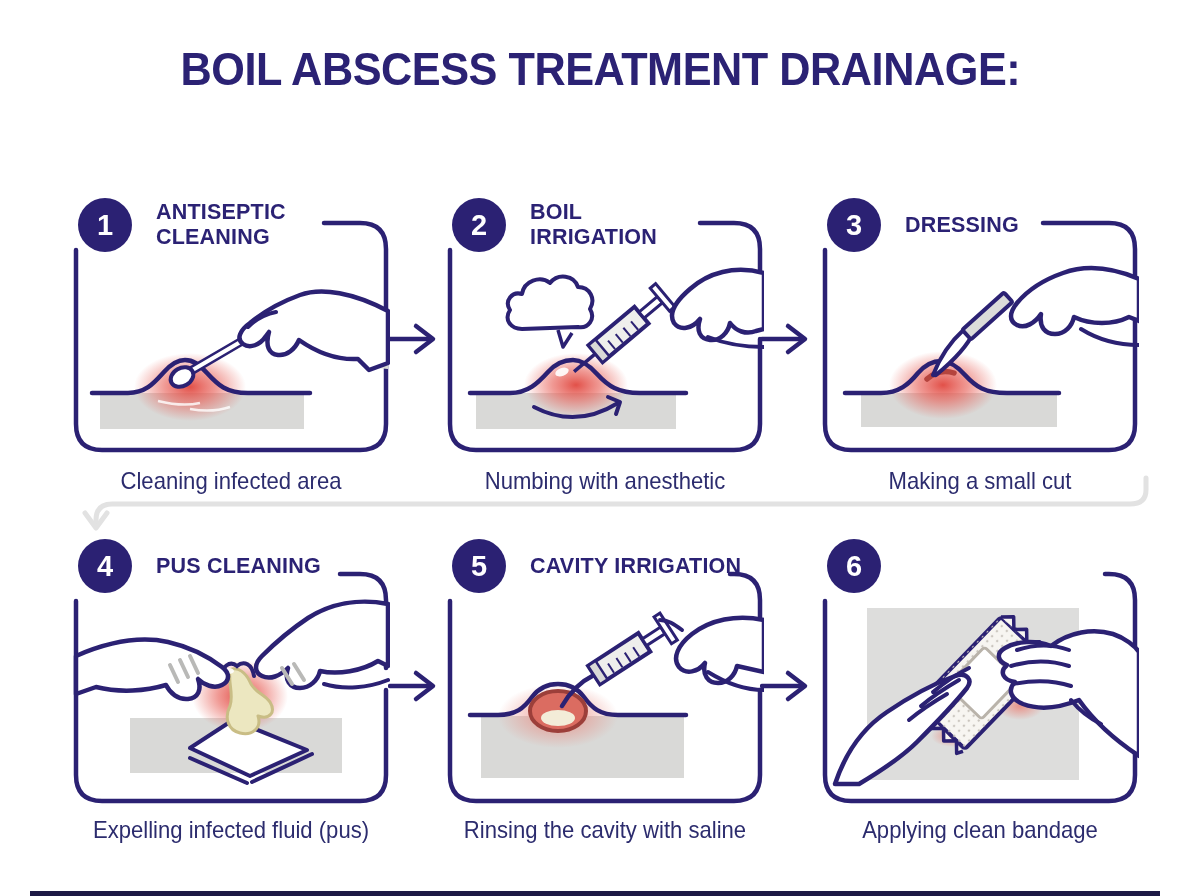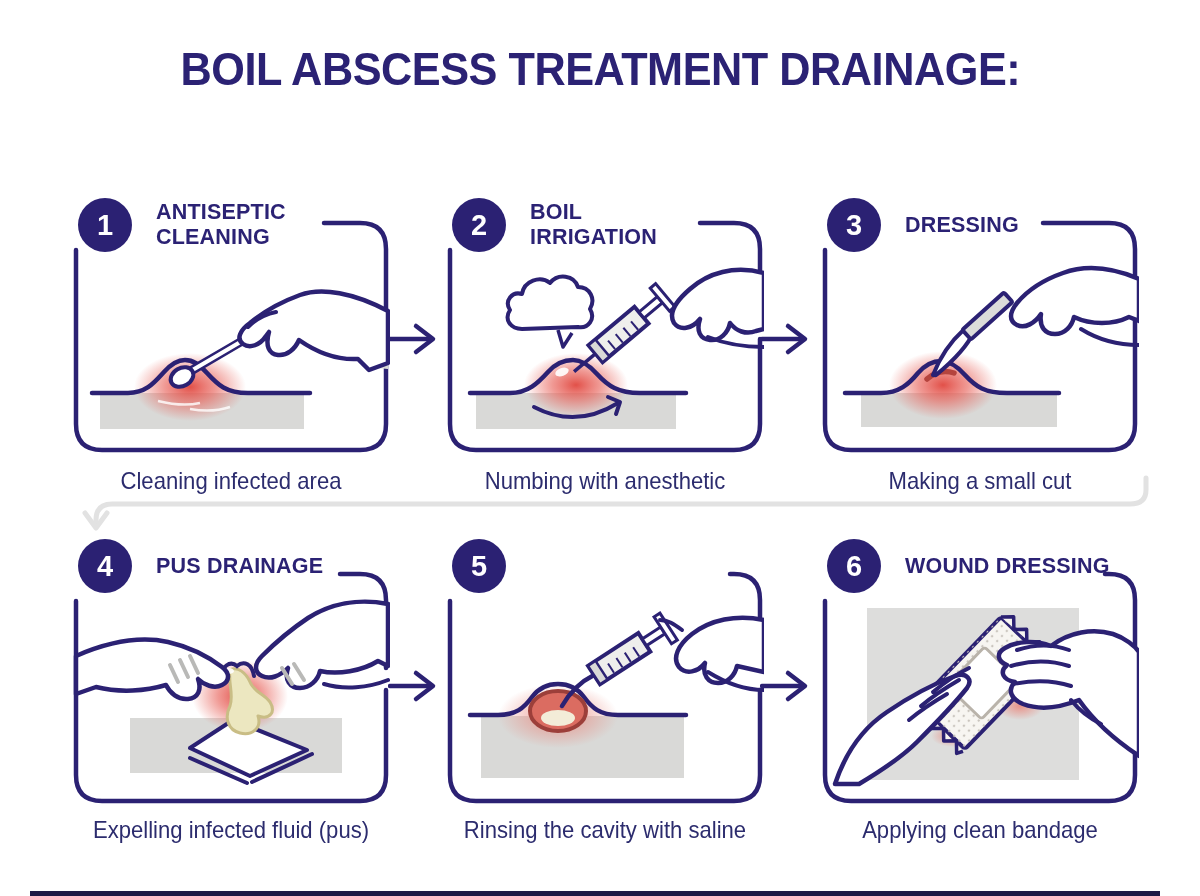--- a/index.html
+++ b/index.html
@@ -153,21 +153,21 @@
     </svg>
     <div class="step-caption">Making a small cut</div>
   </div>
 
   <div class="cell c4 row2">
     <div class="step-header">
       <div class="badge">
         <span>4</span>
         </div>
       <div class="step-title">
-        <div>PUS DRAINAGE</div>
+        <div>PUS CLEANING</div>
       </div>
     </div>
     <svg class="frame-svg" viewBox="0 0 318 240">
       <path d="M 268 6 L 288 6 Q 314 6 314 32 L 314 100 M 314 122 L 314 207 Q 314 233 288 233 L 30 233 Q 4 233 4 207 L 4 33" fill="none" stroke="#2b2173" stroke-width="4.5" stroke-linecap="round"></path>
       <g>
         <rect x="58" y="150" width="212" height="55" fill="#d9d9d7"></rect>
         <ellipse cx="168" cy="128" rx="48" ry="36" fill="url(#glowRed)"></ellipse>
         <path d="M 118 190 L 175 215 M 180 214 L 240 186" fill="none" stroke="#2b2173" stroke-width="4" stroke-linecap="round"></path>
         <path d="M 161 152 L 235 182 L 178 208 L 118 180 Z" fill="#ffffff" stroke="#2b2173" stroke-width="4" stroke-linejoin="round"></path>
         <path d="M 158 102 C 156 116 162 126 158 138 C 152 150 156 162 168 165 C 180 168 190 160 186 148 C 198 152 204 144 198 134 C 192 126 182 124 178 114 C 174 105 166 98 158 102 Z" fill="#ece7c0" stroke="#c9bd85" stroke-width="3" stroke-linejoin="round"></path>
@@ -181,20 +181,23 @@
       </g>
     </svg>
     <div class="step-caption">Expelling infected fluid (pus)</div>
   </div>
 
   <div class="cell c5 row2">
     <div class="step-header">
       <div class="badge">
         <span>5</span>
         </div>
+      <div class="step-title">
+        <div>CAVITY IRRIGATION</div>
+      </div>
     </div>
     <svg class="frame-svg" viewBox="0 0 318 240">
       <path d="M 284 6 L 288 6 Q 314 6 314 32 L 314 100 M 314 122 L 314 207 Q 314 233 288 233 L 30 233 Q 4 233 4 207 L 4 33" fill="none" stroke="#2b2173" stroke-width="4.5" stroke-linecap="round"></path>
       <g>
         <rect x="35" y="148" width="203" height="62" fill="#d9d9d7"></rect>
         <ellipse cx="112" cy="148" rx="60" ry="32" fill="url(#glowPink)"></ellipse>
         <path d="M 24 147 L 52 147 C 70 147 78 140 86 129 C 92 121 100 116 112 116 C 124 116 132 121 138 129 C 146 140 154 147 172 147 L 240 147" fill="none" stroke="#2b2173" stroke-width="4.5" stroke-linecap="round"></path>
         <ellipse cx="112" cy="143" rx="28" ry="20" fill="#db6c61" stroke="#9c3f3a" stroke-width="4"></ellipse>
         <ellipse cx="112" cy="150" rx="17" ry="8" fill="#f3ecd8"></ellipse>
         <path d="M 116 138 C 124 124 134 114 148 107" fill="none" stroke="#2b2173" stroke-width="4.5" stroke-linecap="round"></path>
@@ -214,23 +217,20 @@
       </g>
     </svg>
     <div class="step-caption">Rinsing the cavity with saline</div>
   </div>
 
   <div class="cell c6 row2">
     <div class="step-header">
       <div class="badge">
         <span>6</span>
         </div>
-      <div class="step-title">
-        <div>WOUND DRESSING</div>
-      </div>
     </div>
     <svg class="frame-svg" viewBox="0 0 318 240">
       <path d="M 284 6 L 288 6 Q 314 6 314 32 L 314 207 Q 314 233 288 233 L 30 233 Q 4 233 4 207 L 4 33" fill="none" stroke="#2b2173" stroke-width="4.5" stroke-linecap="round"></path>
       <g>
         <rect x="46" y="40" width="212" height="172" fill="#dddddc"></rect>
         <ellipse cx="199" cy="138" rx="24" ry="14" fill="url(#glowPink)"></ellipse>
         <ellipse cx="132" cy="168" rx="22" ry="11" fill="url(#glowPink)"></ellipse>
         <g transform="translate(162,115) rotate(44)">
           <rect x="-33" y="-60" width="66" height="120" rx="3" fill="#f7f5f1" stroke="#2b2173" stroke-width="4"></rect>
           <rect x="-33" y="-60" width="66" height="120" rx="3" fill="url(#dots)"></rect>

